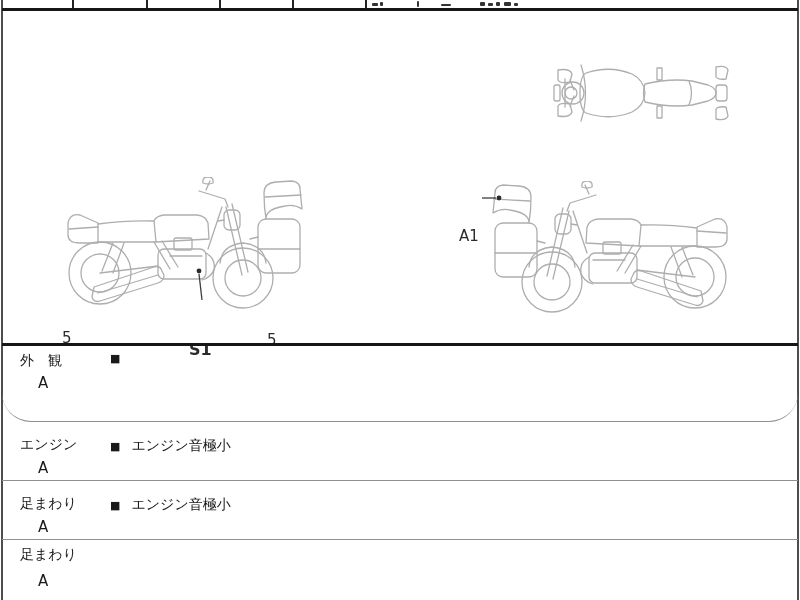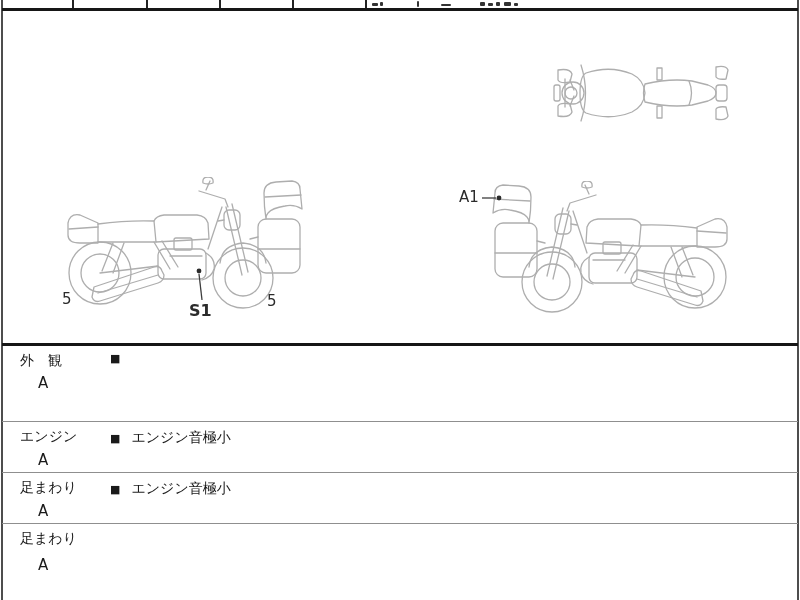--- a/index.html
+++ b/index.html
@@ -19,33 +19,33 @@
 
   
   .diagram-area{position:absolute;top:11px;left:0;width:800px;height:332px;}
   .bike{position:absolute;}
   .bike path,.bike circle,.bike rect,.bike line{
     fill:none;stroke:#aeaeae;stroke-width:1.3;stroke-linecap:round;stroke-linejoin:round;
   }
   .leaders{position:absolute;left:0;top:0;pointer-events:none;}
   .leaders line{stroke:#3d3d3d;stroke-width:1.3;}
   .leaders circle{fill:#2b2b2b;stroke:none;}
-  .mark{position:absolute;font-size:15px;color:#2b2b2b;line-height:1;}
+  .mark{position:absolute;font-size:15px;color:#2b2b2b;line-height:1;margin-top:39px;}
   .mark.s1{font-size:16px;font-weight:bold;}
 
   
   .notes-table{position:absolute;top:343px;left:2px;right:2px;border-top:3px solid #161616;}
   .nrow{position:relative;border-bottom:1px solid #8f8f8f;}
   .nrow.last{border-bottom:none;padding-left:24px;}
   .nrow .cat{position:absolute;left:18px;top:6px;font-size:14px;}
   .nrow .grade{position:absolute;left:36px;top:28px;font-size:15px;}
   .nrow .note{position:absolute;left:108px;top:7px;font-size:14px;display:flex;align-items:center;}
   .nrow .bullet{font-size:11px;margin-right:11px;line-height:1;}
-  .r-tall{height:75px;}
-  .r-short{height:50px;}
+  .r-tall{height:75px;border-radius:29px;}
+  .r-short{height:50px;margin-top:8px;}
   .r-short .grade{top:29px;}
   .r-last{height:74px;}
   .r-last .grade{top:32px;}
 </style>
 </head>
 <body>
 
 <div class="sheet">
   <div class="edge left"></div>
   <div class="edge right"></div>

